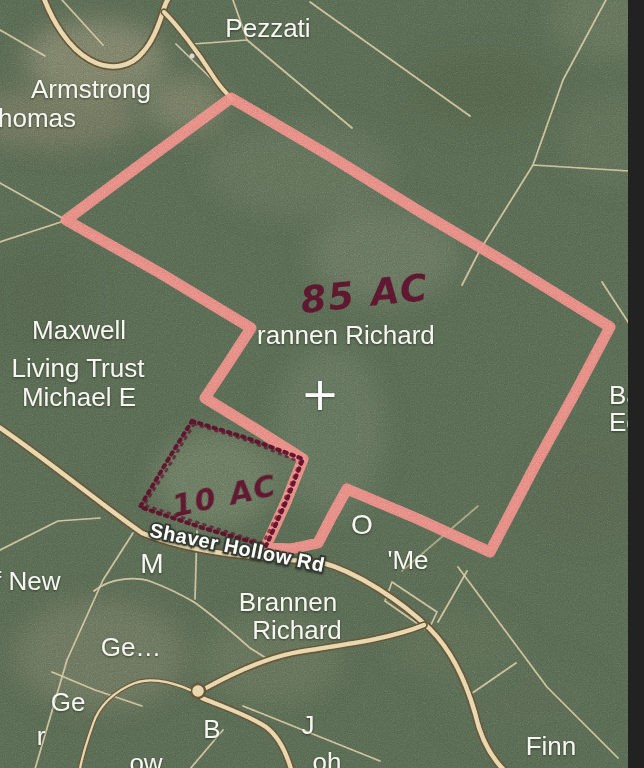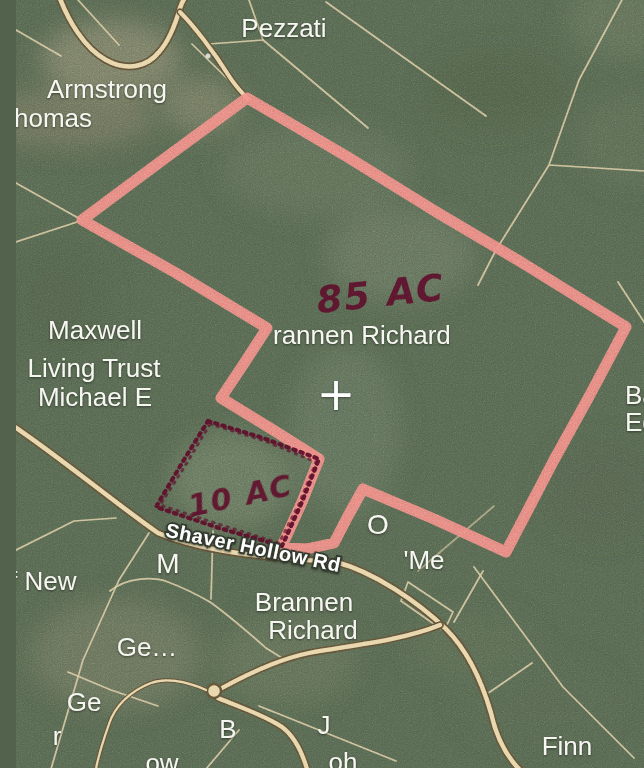--- a/index.html
+++ b/index.html
@@ -1,16 +1,16 @@
 <!DOCTYPE html>
 <html style="--background-green: #53624d; --boundary-pink: #f0857e; --marker-maroon: #551127; --parcel-line: #dbc99d; --road-fill: #e6d3a4; --road-casing: #5c4e35; --label-white: #f6f6ef;"><head>
 <meta charset="utf-8">
 <style>
   html,body{margin:0;padding:0;background:#222;}
-  .stage{position:relative;width:628px;height:768px;overflow:hidden;background:var(--background-green,#53624d);padding-left:16px;}
+  .stage{position:relative;width:628px;height:768px;overflow:hidden;background:var(--background-green,#53624d);}
   svg{display:block}
   
   .pline{stroke:var(--parcel-line,#dbc99d);stroke-width:1.7;fill:none;opacity:.85;stroke-linecap:round;stroke-linejoin:round}
   .pline-faint{opacity:.55}
   .road-casing{stroke:var(--road-casing,#5c4e35);fill:none;stroke-linecap:round;stroke-linejoin:round}
   .road-fill{stroke:var(--road-fill,#e6d3a4);fill:none;stroke-linecap:round;stroke-linejoin:round}
   .pink{stroke:var(--boundary-pink,#f0857e);stroke-width:11;fill:none;stroke-linejoin:round;stroke-linecap:round;opacity:.9}
   .pink2{stroke:var(--boundary-pink,#f0857e);stroke-width:5;fill:none;stroke-linejoin:round;opacity:.35}
   .dash{stroke:var(--marker-maroon,#551127);stroke-width:4.2;fill:none;stroke-linecap:round;stroke-linejoin:round;stroke-dasharray:2.5 5;opacity:.95}
   .dash2{stroke:var(--marker-maroon,#551127);stroke-width:3;fill:none;stroke-linecap:round;stroke-linejoin:round;stroke-dasharray:1.5 6;opacity:.7}

